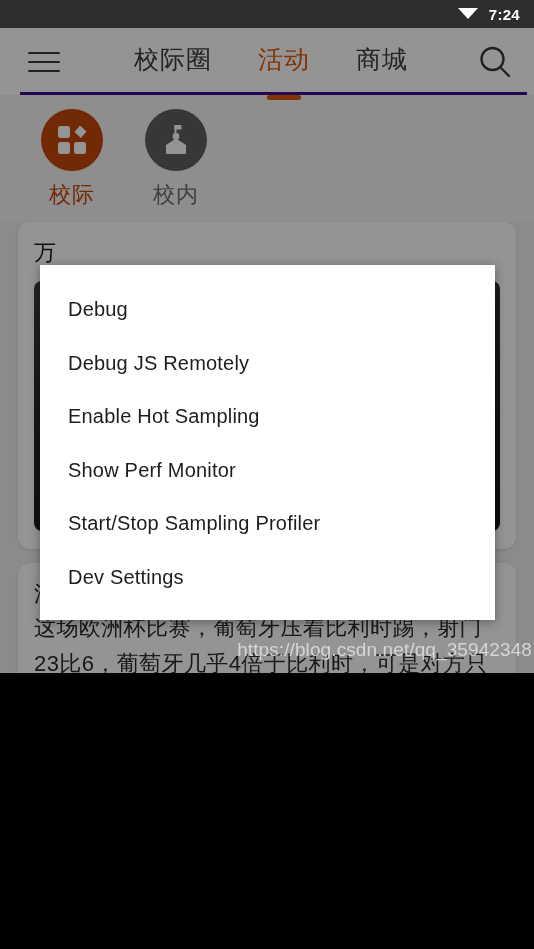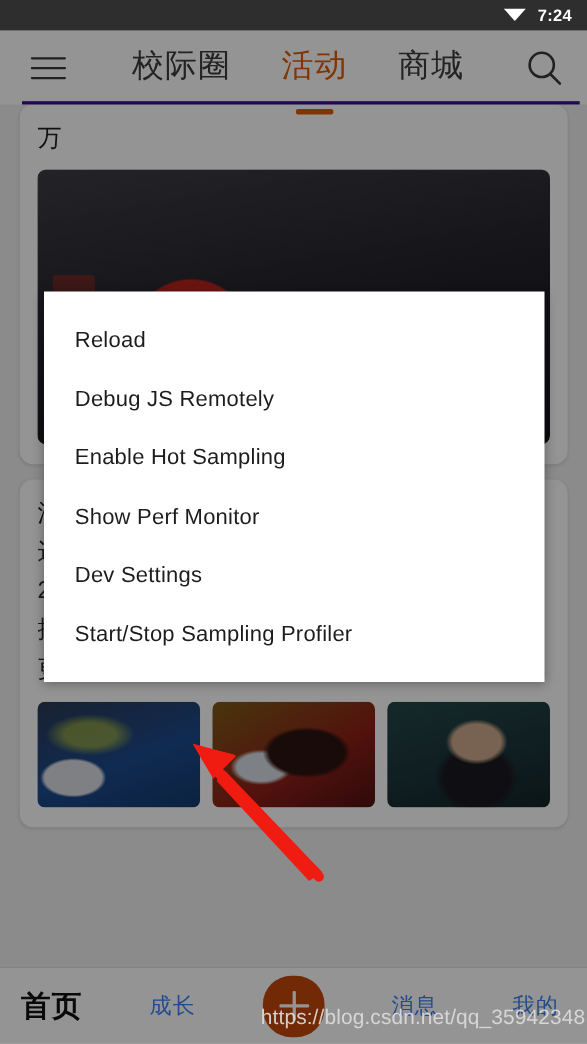--- a/index.html
+++ b/index.html
@@ -3,21 +3,21 @@
 <meta charset="utf-8">
 <style>
   html, body {
     margin: 0;
     padding: 0;
     background: #000;
   }
   #screen {
     position: relative;
     width: 534px;
-    height: 949px;
+    height: 673px;
     overflow: hidden;
     font-family: "Liberation Sans", "DejaVu Sans", sans-serif;
     background: #f0f0f0;
     -webkit-font-smoothing: antialiased;
   }
 
   
   .status-bar {
     position: absolute;
     top: 0; left: 0;
@@ -73,21 +73,21 @@
   .nav-tabs {
     flex: 1;
     display: flex;
     align-items: center;
     justify-content: center;
     gap: 46px;
     margin-left: 6px;
   }
   .nav-tab {
     position: relative;
-    font-size: 29px;
+    font-size: 25px;
     color: #3d3d3d;
     letter-spacing: 1px;
     padding-bottom: 4px;
   }
   .nav-tab.active { color: #e05a0a; }
   .nav-tab.active .tab-underline {
     position: absolute;
     left: 50%;
     transform: translateX(-50%);
     bottom: -20px;
@@ -363,20 +363,44 @@
       </div>
       <div class="search-icon-wrap">
         <svg width="36" height="36" viewBox="0 0 36 36">
           <circle cx="15.5" cy="15" r="11" fill="none" stroke="#3a3a3a" stroke-width="2.4"></circle>
           <line x1="23.5" y1="23.5" x2="32" y2="32" stroke="#3a3a3a" stroke-width="2.4" stroke-linecap="round"></line>
         </svg>
       </div>
       <div class="purple-rule"></div>
     </div>
 
+    <div class="cat-row">
+      <div class="cat-item">
+        <div class="cat-circle orange">
+          <svg width="34" height="34" viewBox="0 0 34 34">
+            <rect x="3" y="3" width="12" height="12" rx="2.5" fill="#ffffff"></rect>
+            <rect x="3" y="19" width="12" height="12" rx="2.5" fill="#ffffff"></rect>
+            <rect x="19" y="19" width="12" height="12" rx="2.5" fill="#ffffff"></rect>
+            <path d="M19.5 9 L25 2.5 L31.5 8.5 L26 15 Z" fill="#ffffff"></path>
+          </svg>
+        </div>
+        <div class="cat-label orange">校际</div>
+      </div>
+      <div class="cat-item">
+        <div class="cat-circle grey">
+          <svg width="34" height="34" viewBox="0 0 34 34">
+            <rect x="15.5" y="2" width="7" height="4.5" fill="#ffffff"></rect>
+            <rect x="15.5" y="2" width="2" height="9" fill="#ffffff"></rect>
+            <circle cx="17" cy="13.5" r="3.4" fill="#ffffff"></circle>
+            <path d="M7 31 L7 22 L17 15.5 L27 22 L27 31 Z" fill="#ffffff"></path>
+          </svg>
+        </div>
+        <div class="cat-label grey">校内</div>
+      </div>
+    </div>
 
     <div class="feed">
 
       <div class="card">
         <div class="card-title">万</div>
         <div class="card-hero">
           <span class="strip"></span>
           <span class="badge"></span>
         </div>
       </div>
@@ -412,26 +436,26 @@
       <div class="tabbar-item">
         <span>我的</span>
       </div>
     </div>
 
   </div>
 
   <div class="scrim"></div>
 
   <div class="dev-menu">
-    <div class="dev-item">Reload</div>
+    <div class="dev-item">Debug</div>
     <div class="dev-item">Debug JS Remotely</div>
     <div class="dev-item">Enable Hot Sampling</div>
     <div class="dev-item">Show Perf Monitor</div>
+    <div class="dev-item">Start/Stop Sampling Profiler</div>
     <div class="dev-item">Dev Settings</div>
-    <div class="dev-item">Start/Stop Sampling Profiler</div>
   </div>
 
   <svg class="annotation-arrow" viewBox="0 0 534 949">
     <g fill="#f01b11" stroke="none">
       <path d="M178 678 L206 702 L293 793 L281 801 L197 710 L200 703 Z"></path>
       <path d="M176 677 L213 686 L193 706 Z"></path>
     </g>
     <line x1="196" y1="700" x2="290" y2="797" stroke="#f01b11" stroke-width="9" stroke-linecap="round"></line>
     <path d="M175 676 L215 687 L194 708 Z" fill="#f01b11"></path>
   </svg>

